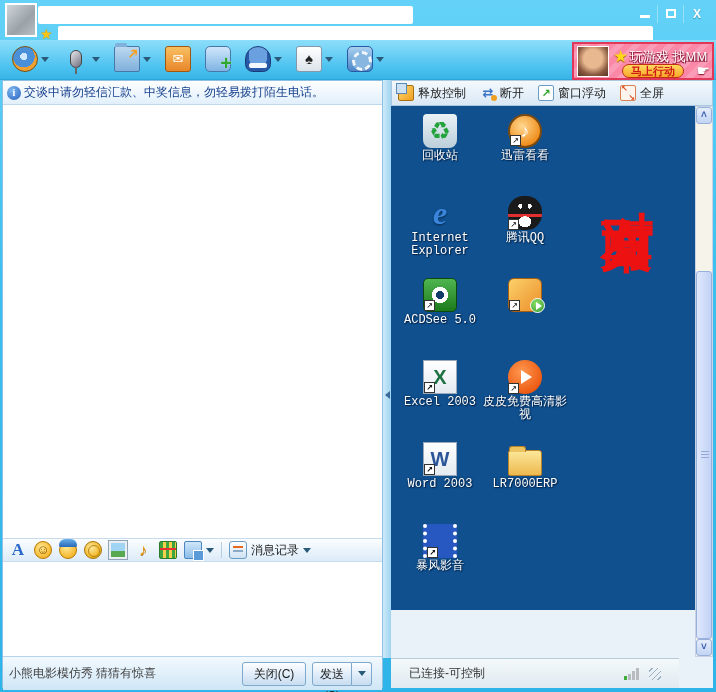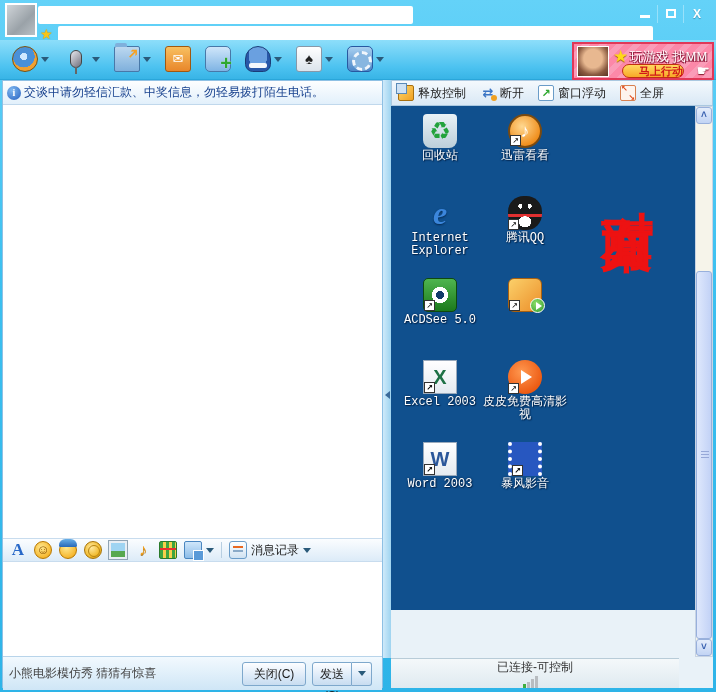--- a/index.html
+++ b/index.html
@@ -47,21 +47,21 @@
 
   
   .ad { position:absolute; left:572px; top:42px; width:142px; height:38px; border:2px solid #e03858;
     background:repeating-linear-gradient(135deg,#fc88a8 0 6px,#fa9cb8 6px 12px); overflow:hidden; }
   .ad-photo { position:absolute; left:3px; top:2px; width:32px; height:31px; border:1px solid #fff;
     background:radial-gradient(circle at 50% 40%,#e8b890 0 40%,#8a5a40 70%,#5a3424); }
   .ad-star { position:absolute; left:39px; top:2px; color:#ffd818; font-size:17px; text-shadow:0 1px 1px #a06000; }
   .ad-line1 { position:absolute; left:56px; top:4px; color:#fff; font-size:13px; font-weight:normal;
     text-shadow:1px 1px 0 #902040, -1px 1px 0 #902040; white-space:nowrap; }
   .ad-btn { position:absolute; left:48px; top:20px; width:62px; height:14px; background:linear-gradient(180deg,#ffd860,#f8a828);
-    border:1px solid #c03010; border-radius:7px; color:#d01818; font-size:11px; font-weight:bold; text-align:right; line-height:12px; }
+    border:1px solid #c03010; border-radius:7px; color:#d01818; font-size:11px; font-weight:bold; text-align:center; line-height:12px; }
   .ad-hand { position:absolute; right:2px; top:18px; color:#fff; font-size:15px; text-shadow:0 1px 1px #802030; }
 
   
   .left-panel { position:absolute; left:2px; top:80px; width:381px; height:608px; background:#fff; border:1px solid #8ec0e4; }
   .notice { height:24px; background:linear-gradient(180deg,#fdfeff,#e2f0fb); border-bottom:1px solid #c0d8ec;
     display:flex; align-items:center; padding:0 4px; color:#17418e; font-size:12px; white-space:nowrap; overflow:hidden; }
   .info-ic { width:14px; height:14px; border-radius:50%; background:radial-gradient(circle at 35% 30%,#7fb8f0,#2560c0);
     color:#fff; font-size:10px; font-weight:bold; text-align:center; line-height:14px; font-family:"Liberation Serif",serif; margin-right:3px; flex:0 0 14px; }
   .chat-history { height:433px; background:#fff; }
   .input-toolbar { height:24px; background:linear-gradient(180deg,#fbfdff,#dcebf8); border-top:1px solid #c8dcee;
@@ -81,21 +81,21 @@
   .ib-shot { background:linear-gradient(180deg,#cfe6fa,#8cbce8); border:1px solid #4a86c0; border-radius:2px; }
   .ib-shot::after { content:""; position:absolute; right:-3px; bottom:-3px; width:9px; height:9px; background:#5a9ad8; border:1px solid #fff; }
   .ib-sep { width:1px; height:16px; background:#b8cfe2; flex:0 0 1px; }
   .ib-hist { background:linear-gradient(180deg,#fff,#cfe2f2); border:1px solid #6a9cc8; border-radius:3px; }
   .ib-hist::after { content:""; position:absolute; left:3px; top:4px; width:10px; height:2px; background:#e86820; box-shadow:0 4px 0 #8aaac8; }
   .hist-group { display:flex; align-items:center; gap:4px; }
   .hist-label { font-size:12px; color:#222; }
   .msg-input { height:90px; width:100%; border:none; resize:none; outline:none; background:#fff; }
   .chat-footer { height:34px; background:linear-gradient(180deg,#f2f9fe,#cfe6f6); border-top:1px solid #b8d4ea;
     display:flex; align-items:center; padding:0 6px; }
-  .promo { font-size:12px; color:#444; flex:1; white-space:nowrap; overflow:hidden; }
+  .promo { font-size:12px; color:#444; flex:1; white-space:nowrap; overflow:hidden;font-family:Liberation Serif, serif; }
   .btn { height:24px; background:linear-gradient(180deg,#fdfeff,#dceaf8 60%,#c8ddf0); border:1px solid #7ea8cc;
     border-radius:3px; font-size:12px; color:#1a1a1a; text-align:center; line-height:22px; }
   .btn-close { width:64px; margin-right:6px; }
   .btn-send { width:40px; border-radius:3px 0 0 3px; }
   .btn-senddd { width:20px; border-left:none; border-radius:0 3px 3px 0; display:flex; align-items:center; justify-content:center; margin-right:4px; }
 
   
   .splitter { position:absolute; left:383px; top:80px; width:8px; height:578px;
     background:linear-gradient(90deg,#cfeafa,#9fd4f0); }
   .split-arrow { position:absolute; left:0; top:295px; width:8px; height:40px; display:flex; align-items:center; justify-content:center; }
@@ -151,21 +151,21 @@
   .vscroll { position:absolute; left:304px; top:26px; width:18px; height:551px; background:#f6f4ea; border:1px solid #c8d4e4; }
   .vup { position:absolute; left:0; top:0; width:16px; height:17px; }
   .vdown { position:absolute; left:0; bottom:0; width:16px; height:17px; }
   .vthumb { position:absolute; left:0; top:164px; width:16px; height:368px;
     background:linear-gradient(90deg,#dfe8fc,#c2d2f6); border:1px solid #98b0dc; border-radius:3px; }
   .vthumb::after { content:""; position:absolute; top:50%; left:4px; width:8px; height:9px; margin-top:-4px;
     background:repeating-linear-gradient(180deg,#96a8d8 0 1px,transparent 1px 3px); }
 
   
   .rstatus { position:absolute; left:0; top:578px; width:288px; height:30px; background:linear-gradient(180deg,#f4f8fa,#dfeaf0);
-    border-top:1px solid #b8ccd8; display:flex; align-items:center; padding:0 18px;flex-direction:column; }
+    border-top:1px solid #b8ccd8; display:flex; align-items:center; padding:0 18px; }
   .rstatus-text { font-size:12px; color:#333; flex:1; }
   .signal { display:flex; align-items:flex-end; gap:1px; margin-right:10px; }
   .signal i { width:3px; background:#b8bcc0; }
   .signal i:nth-child(1){ height:4px; background:#3fae3f; }
   .signal i:nth-child(2){ height:6px; } .signal i:nth-child(3){ height:9px; } .signal i:nth-child(4){ height:12px; }
   .grip { width:12px; height:12px; background:repeating-linear-gradient(135deg,transparent 0 2px,#9ab0c0 2px 3px,transparent 3px 4px); }
 </style>
 </head>
 <body>
 
@@ -339,20 +339,24 @@
           <div class="dlabel">皮皮免费高清影视</div>
         </div>
         <div class="tile">
           <div class="dico d-word">
               <span>W</span>
               <span class="sc">↗</span>
             </div>
           <div class="dlabel">Word 2003</div>
         </div>
         <div class="tile">
+          <div class="dico d-folder"></div>
+          <div class="dlabel">LR7000ERP</div>
+        </div>
+        <div class="tile">
           <div class="dico d-storm">
               <span class="sc">↗</span>
             </div>
           <div class="dlabel">暴风影音</div>
         </div>
       </div>
       <div class="overlay-text">对方桌面</div>
 
     </div>
 

